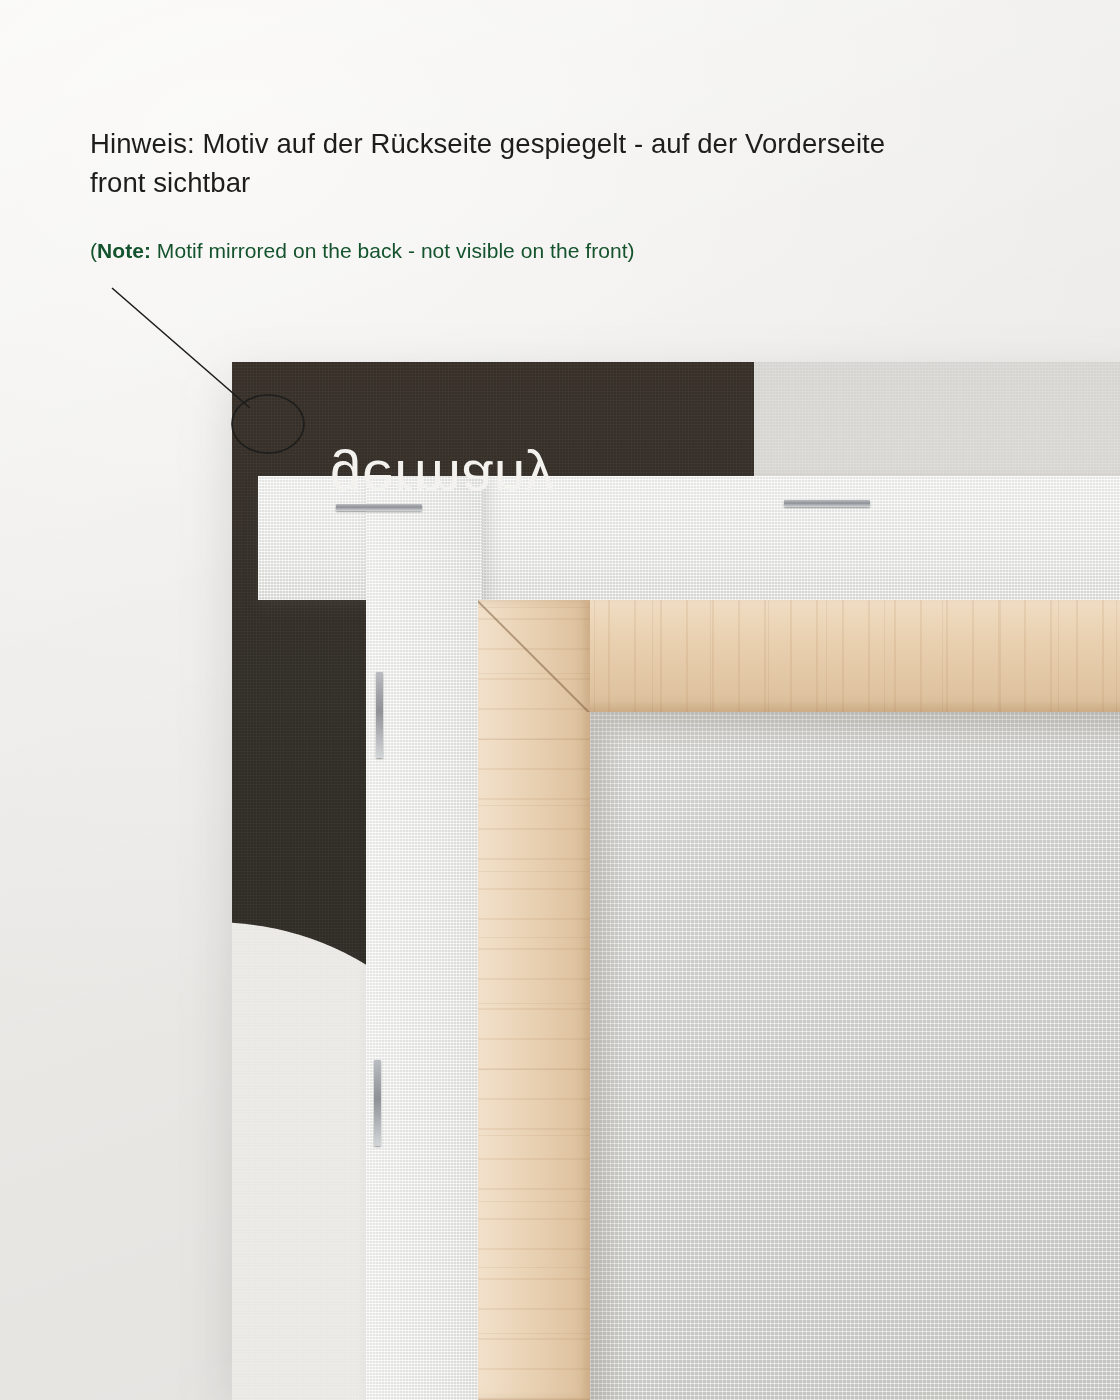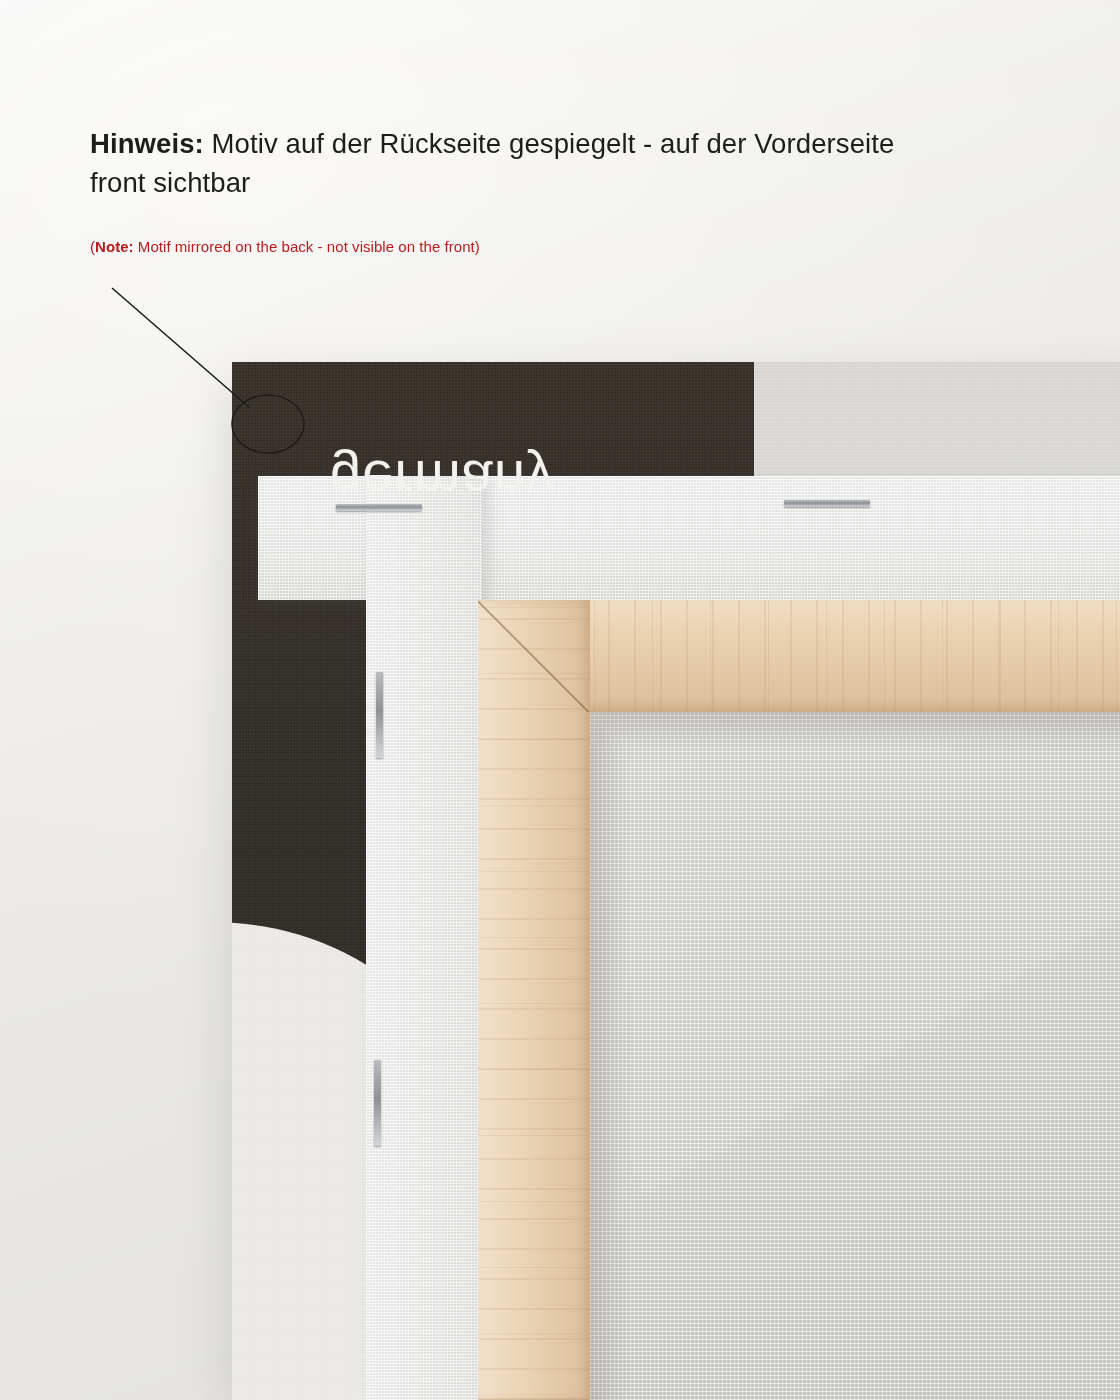--- a/index.html
+++ b/index.html
@@ -35,27 +35,27 @@
     top: 124px;
     width: 820px;
   }
   .note-de {
     font-size: 27.5px;
     line-height: 1.42;
     color: #1d1d1b;
     letter-spacing: 0.1px;
   }
   .note-de b {
-    font-weight: 700;
+    font-weight: 400;
   }
   .note-en {
     margin-top: 34px;
-    font-size: 15px;
+    font-size: 21px;
     line-height: 1.4;
-    color: #b91c1c;
+    color: #14532d;
     letter-spacing: 0.05px;
   }
   .note-en b {
     font-weight: 700;
   }
 
   
   .callout {
     position: absolute;
     left: 90px;

